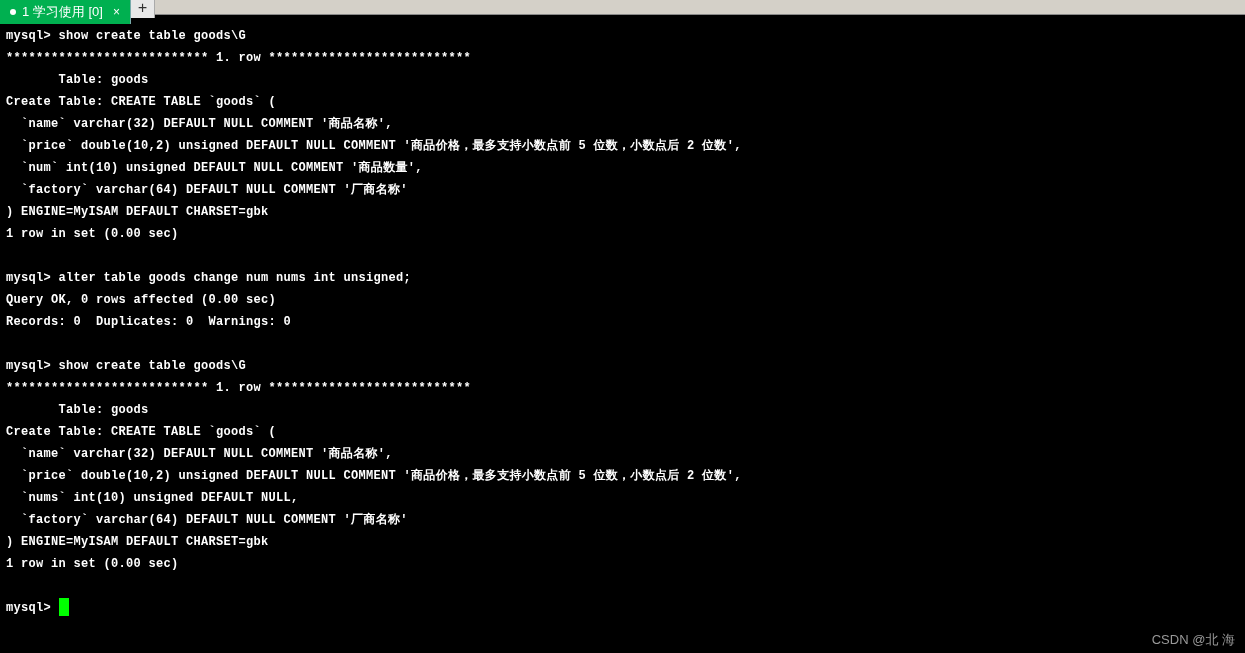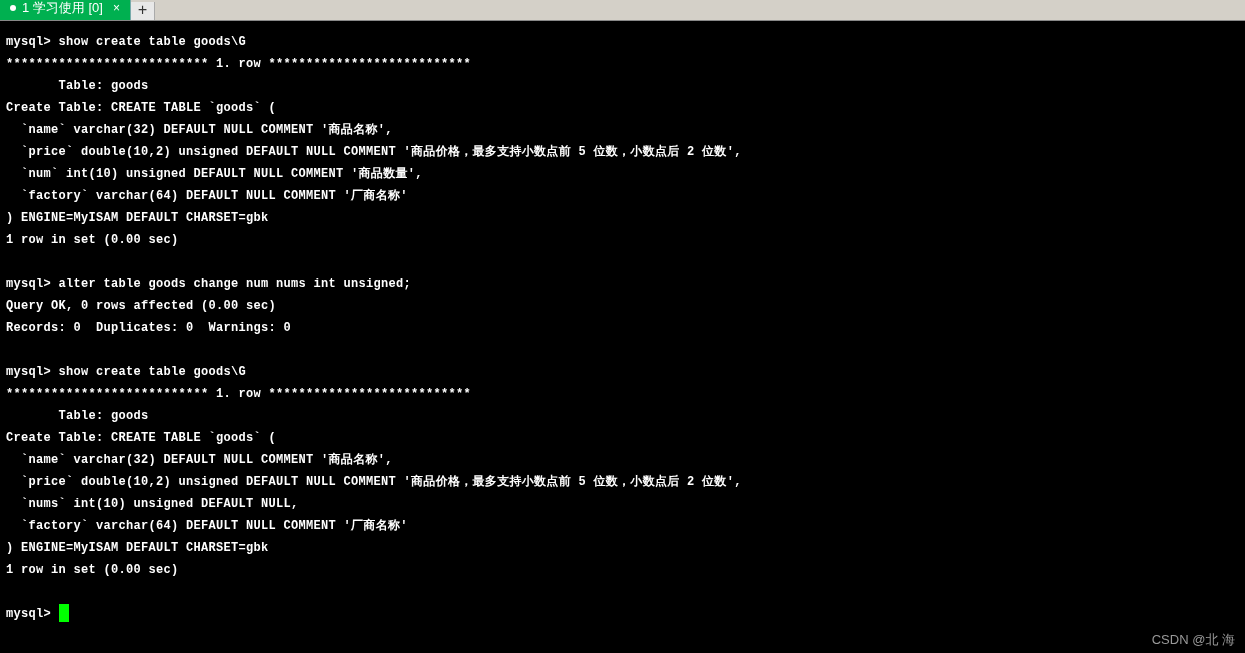--- a/index.html
+++ b/index.html
@@ -9,24 +9,24 @@
     }
     body {
       width: 1245px;
       height: 653px;
       background: #000;
       font-family: "Consolas", "Courier New", monospace;
       overflow: hidden;
       position: relative;
     }
     .tab-bar {
-      height: 21px;
+      height: 15px;
       background: #d4d0c8;
       display: flex;
-      align-items: flex-end;
+      align-items: flex-start;
       border-bottom: 1px solid #888;
     }
     .tab {
       background: #00b050;
       color: #fff;
       font-size: 13px;
       padding: 3px 10px;
       display: flex;
       align-items: center;
       gap: 6px;

